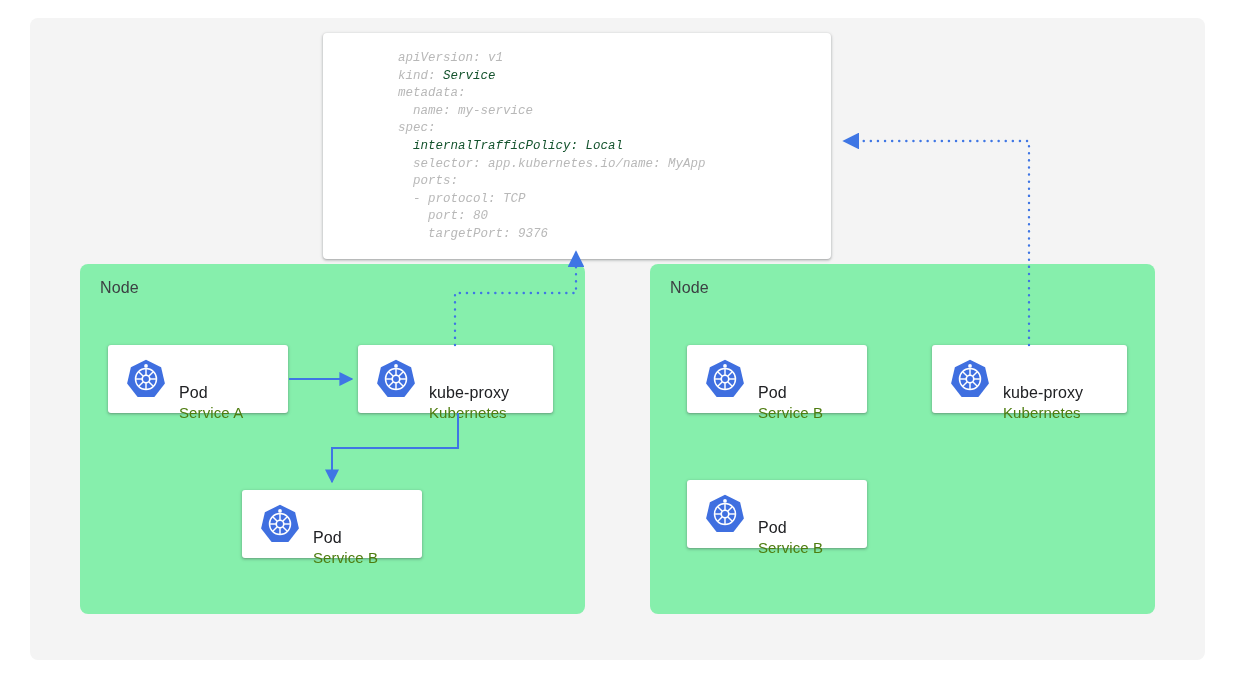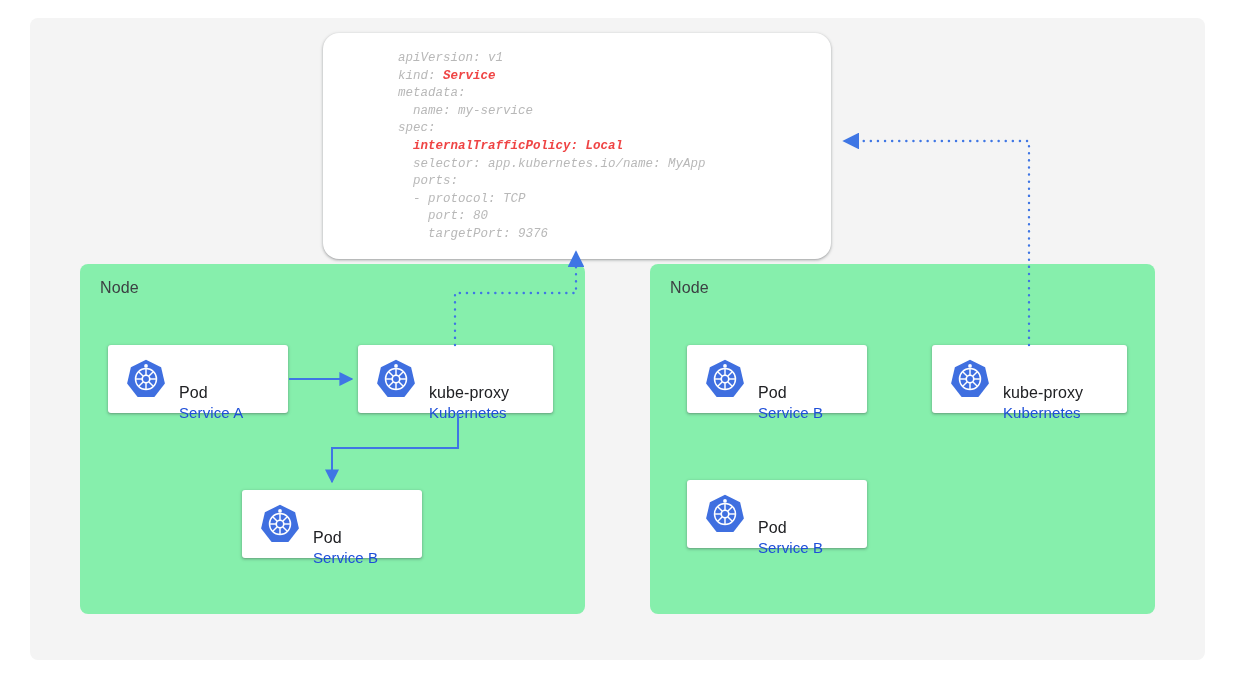--- a/index.html
+++ b/index.html
@@ -29,40 +29,40 @@
   }
 
   
   #yaml-card {
     position: absolute;
     left: 323px;
     top: 33px;
     width: 508px;
     height: 226px;
     background: #ffffff;
-    border-radius: 16px;
+    border-radius: 4px;
     box-shadow: 0 1px 2px rgba(60,64,67,.30), 0 1px 3px 1px rgba(60,64,67,.15);
     box-sizing: border-box;
     overflow: hidden;
   }
   #yaml-code {
     position: absolute;
     left: 75px;
     top: 17px;
     font-family: "Liberation Mono", "DejaVu Sans Mono", monospace;
     font-size: 12.5px;
     line-height: 17.6px;
     color: #b8b8b8;
     font-style: italic;
     white-space: pre;
   }
   #yaml-code .yl { display: block; height: 17.6px; }
   #yaml-code .em {
-    color: #ef4444;
-    font-weight: bold;
+    color: #14532d;
+    font-weight: normal;
   }
 
   
   .node-box {
     position: absolute;
     background: #86efac;
     border-radius: 8px;
   }
   #node-left  { left: 80px;  top: 264px; width: 505px; height: 350px; }
   #node-right { left: 650px; top: 264px; width: 505px; height: 350px; }
@@ -100,21 +100,21 @@
   }
   .entity-title {
     font-size: 16px;
     color: #202124;
     line-height: 21px;
     letter-spacing: .1px;
     margin-top: 46px;
   }
   .entity-sub {
     font-size: 15px;
-    color: #1d4ed8;
+    color: #4d7c0f;
     line-height: 20px;
     letter-spacing: .1px;
   }
 
   
   #card-pod-a        { left: 108px; top: 345px; width: 180px; height: 68px; }
   #card-kube-proxy-l { left: 358px; top: 345px; width: 195px; height: 68px; }
   #card-pod-b-left   { left: 242px; top: 490px; width: 180px; height: 68px; }
   #card-pod-b-r1     { left: 687px; top: 345px; width: 180px; height: 68px; }
   #card-kube-proxy-r { left: 932px; top: 345px; width: 195px; height: 68px; }

